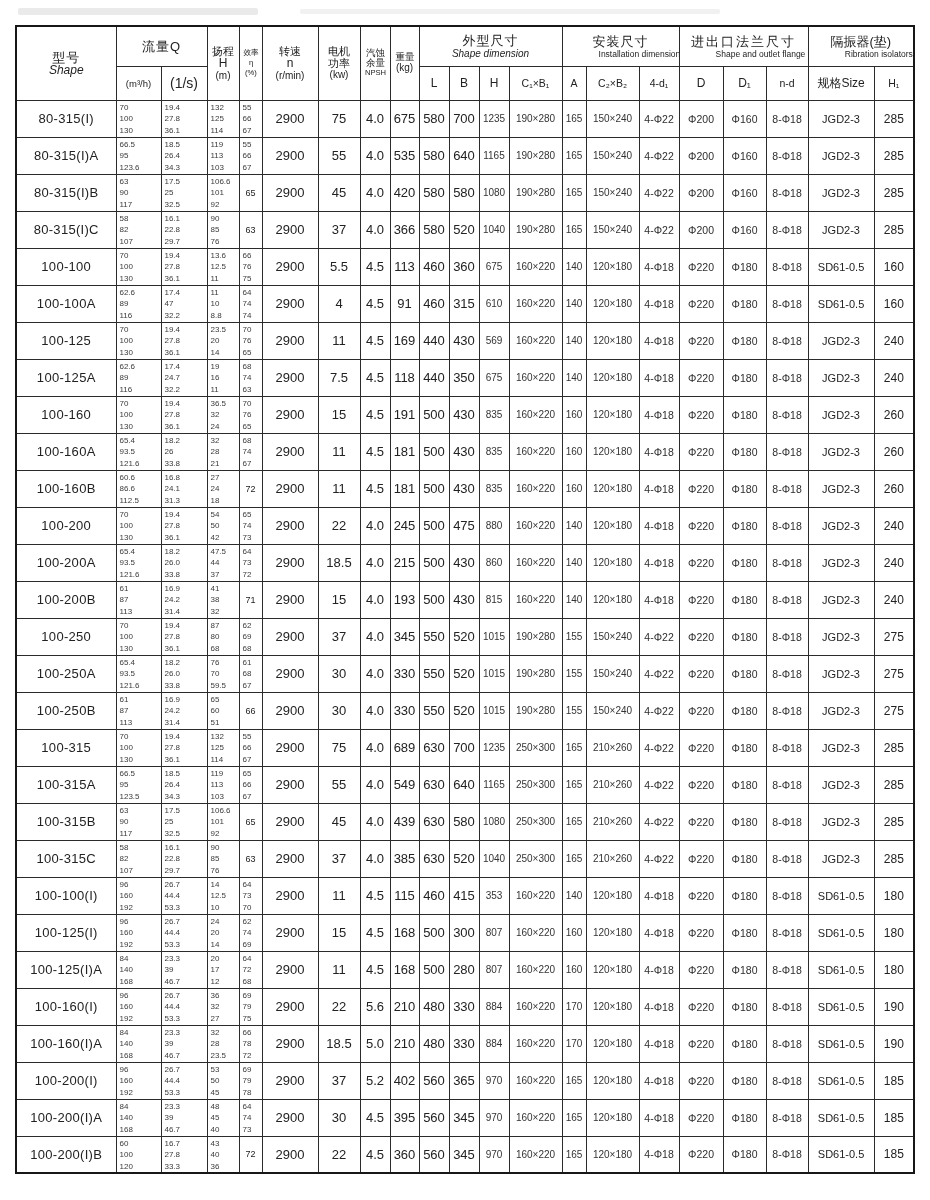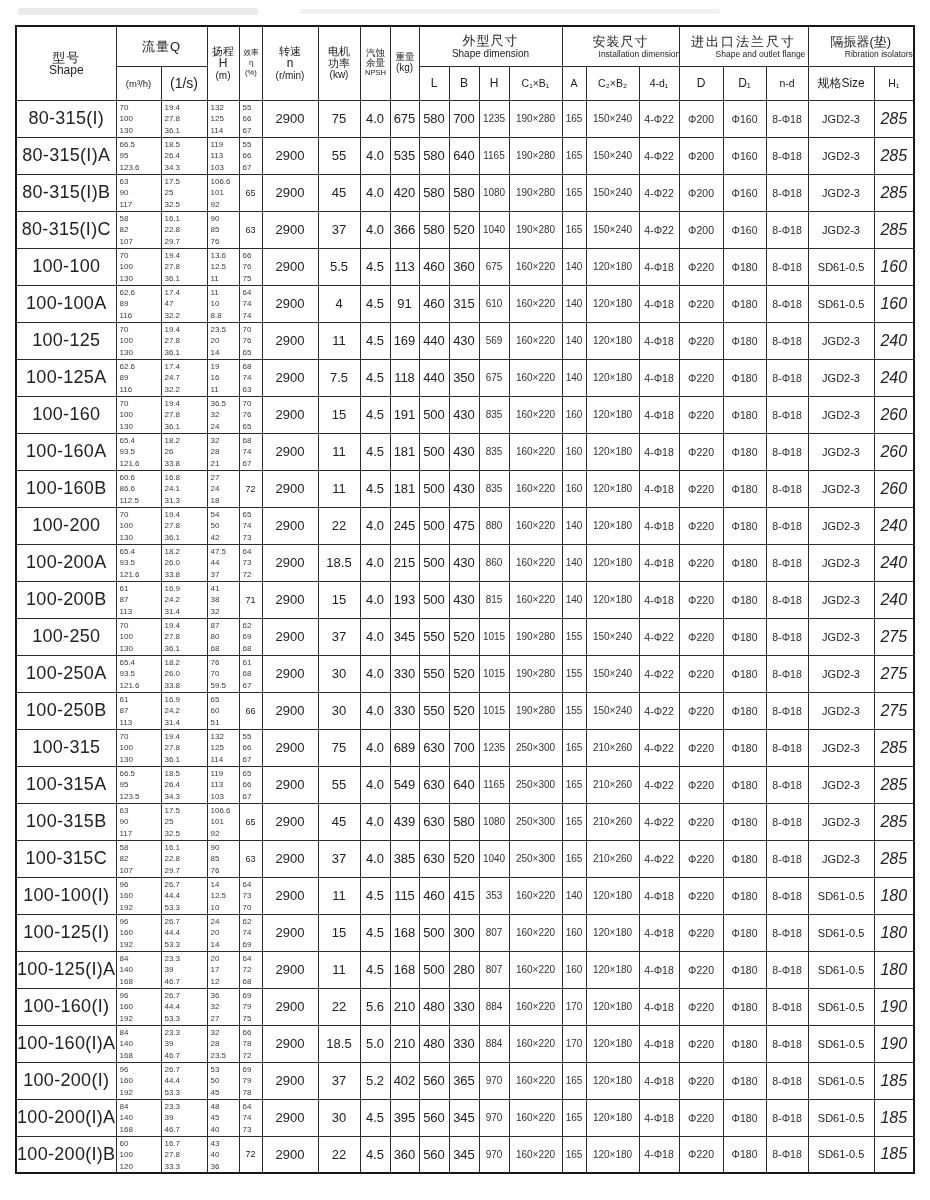--- a/index.html
+++ b/index.html
@@ -19,37 +19,37 @@
     border:1px solid #2b2b2b;padding:0;margin:0;
     text-align:center;vertical-align:middle;overflow:hidden;
     white-space:nowrap;color:#222;
   }
   .spec th{font-weight:normal;}
   tr.hrow1{height:40px;}
   tr.hrow2{height:34px;}
   .spec tbody tr{height:37px;}
   .zh{font-size:13px;display:block;line-height:15px;letter-spacing:1px;}
   .zh-sm{font-size:11px;display:block;line-height:12px;}
-  .en{font-size:10px;display:block;line-height:11px;letter-spacing:0;}
+  .en{font-size:10px;display:block;line-height:11px;letter-spacing:0;font-style:italic;}
   .en-sm{font-size:8.5px;display:block;line-height:10px;margin-left:36px;}
   .sym{font-size:12px;display:block;line-height:13px;}
   .unit{font-size:10px;display:block;line-height:12px;}
   .unit-sm{font-size:8px;display:block;line-height:10px;transform:scale(.95);}
   .subcol{font-size:12px;}
   .subcol-sm{font-size:10.5px;}
   
-  td.c-type{font-size:18px;letter-spacing:.3px;}
+  td.c-type{font-size:13px;letter-spacing:.3px;}
   td.c-tri{font-size:8px;line-height:11.5px;text-align:left;vertical-align:top;padding:1px 0 0 3px;color:#3a3a3a;}
   td.c-tri div{height:11.5px;}
   td.c-single{font-size:9px;text-align:center;vertical-align:middle;padding:0;}
   td.c-main{font-size:13px;}
   td.c-small{font-size:10px;color:#333;}
   td.c-med{font-size:10.5px;color:#2d2d2d;}
   td.c-size{font-size:11px;margin-left:24px;}
-  td.c-h1{font-size:16px;font-style:italic;}
+  td.c-h1{font-size:12px;}
 </style>
 </head>
 <body>
 
 <div class="scan-smudge"></div>
 <div class="scan-smudge2"></div>
 
 <table class="spec">
   <colgroup>
     <col style="width:100px">

